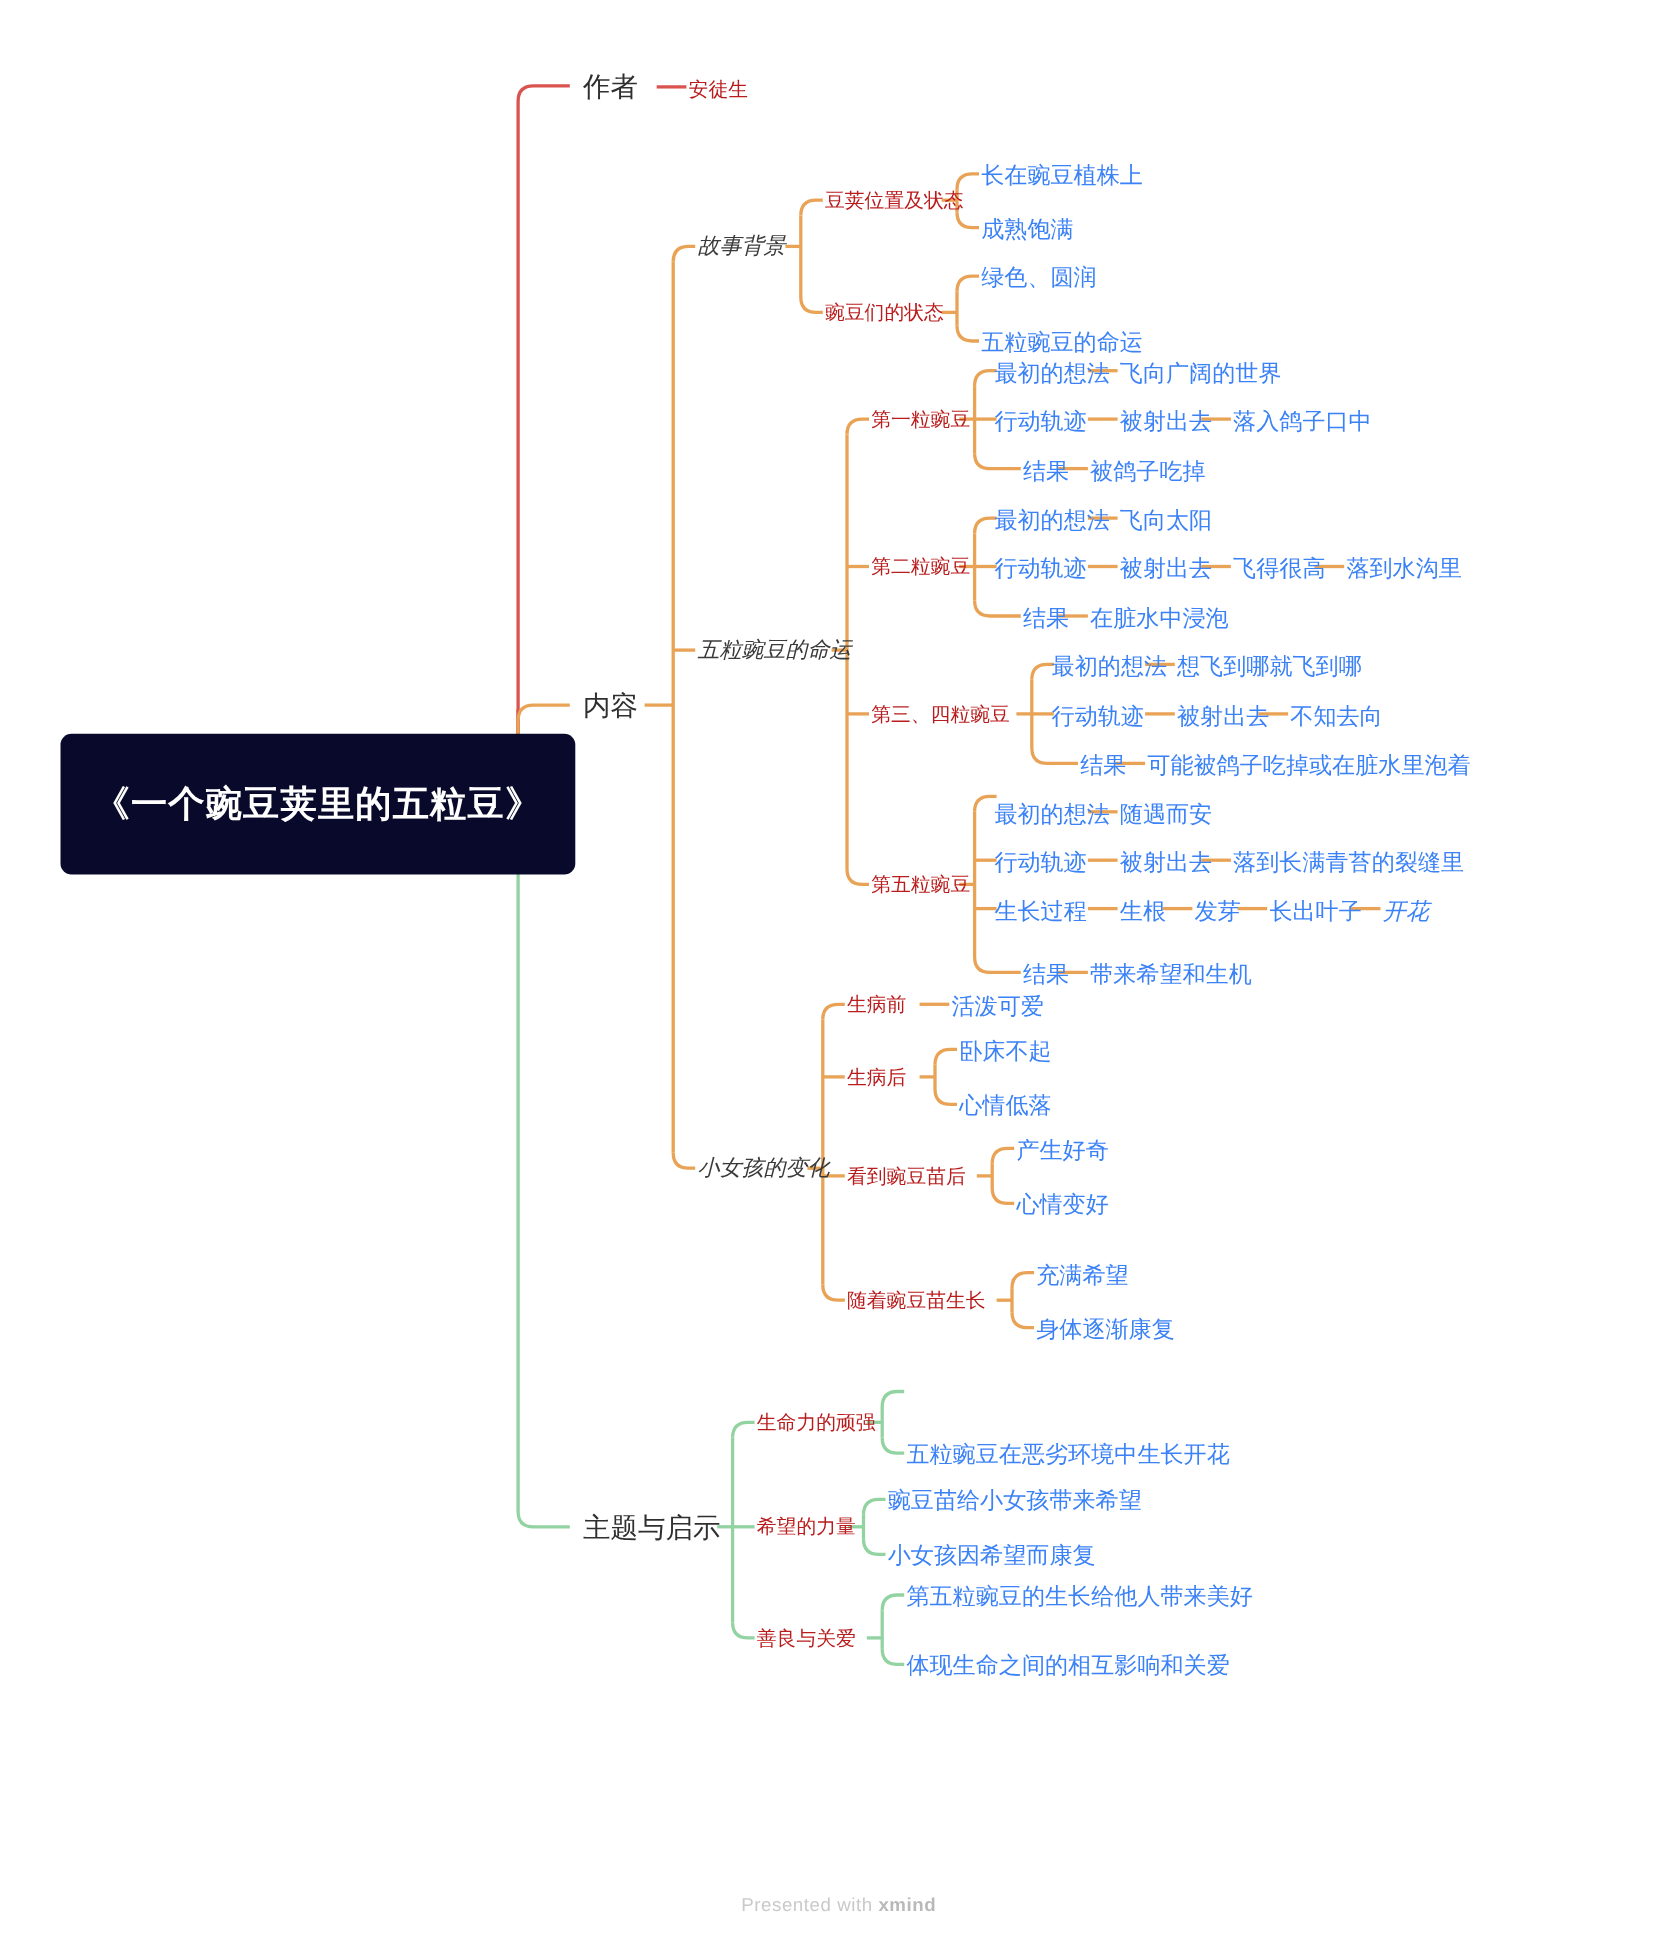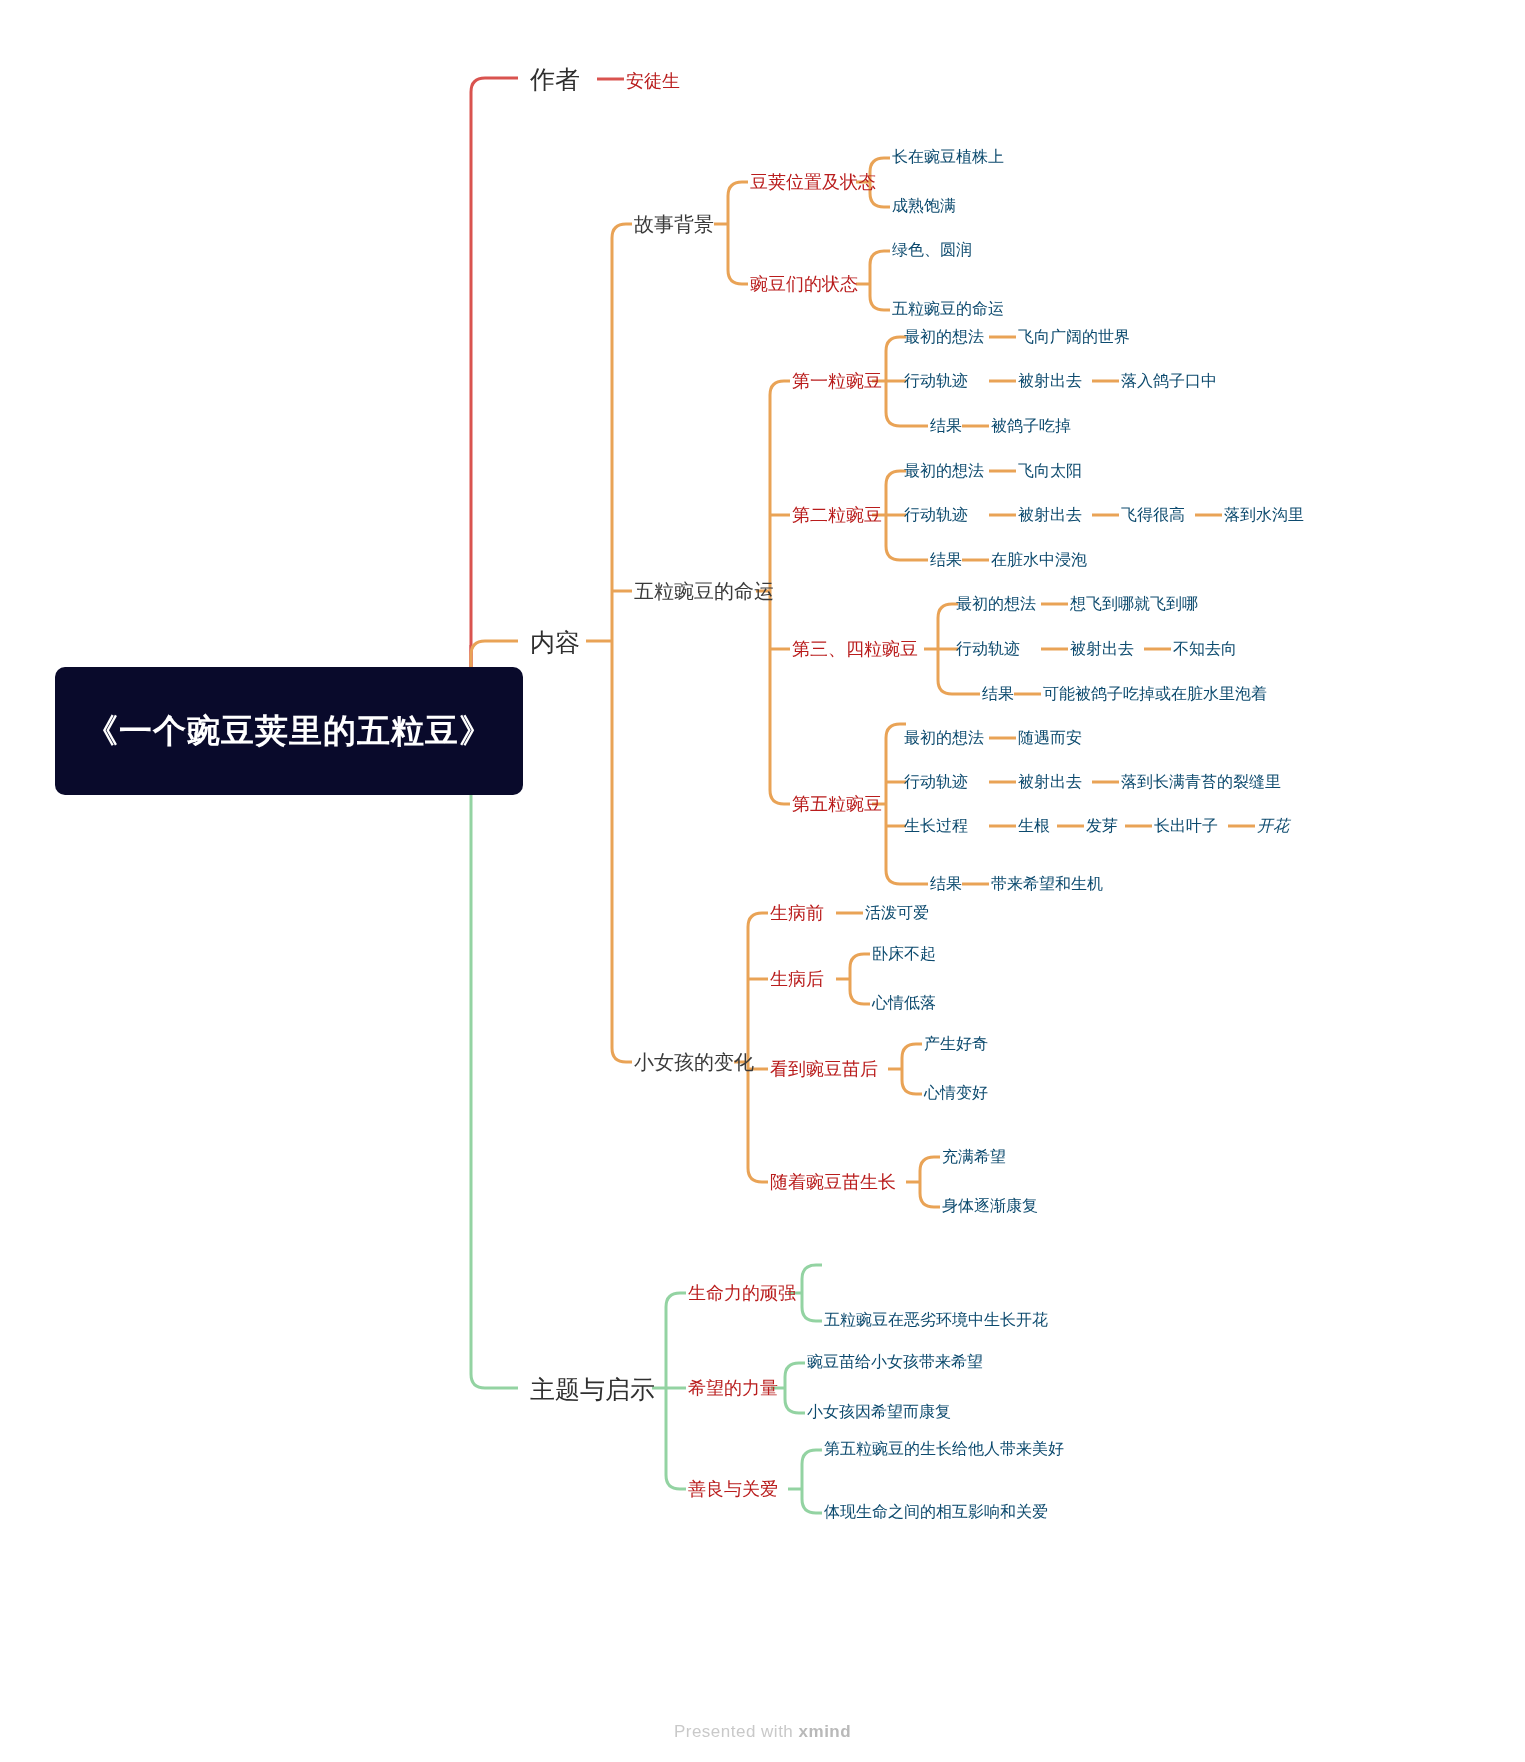--- a/index.html
+++ b/index.html
@@ -56,30 +56,31 @@
   }
   
   .lvl1 {
     font-size: 25px;
     color: #2f2f2f;
   }
   
   .lvl2 {
     font-size: 20px;
     color: #3a3a3a;
+    font-style: italic;
   }
   
   .lvl3 {
     font-size: 18px;
     color: #b91c1c;
   }
   
   .lvl4 {
-    font-size: 16px;
-    color: #0c4a6e;
+    font-size: 21px;
+    color: #3b82f6;
   }
   .wrapnode {
     white-space: normal;
     width: 340px;
   }
   #footer {
     position: absolute;
     left: 0;
     top: 1722px;
     width: 1525px;

